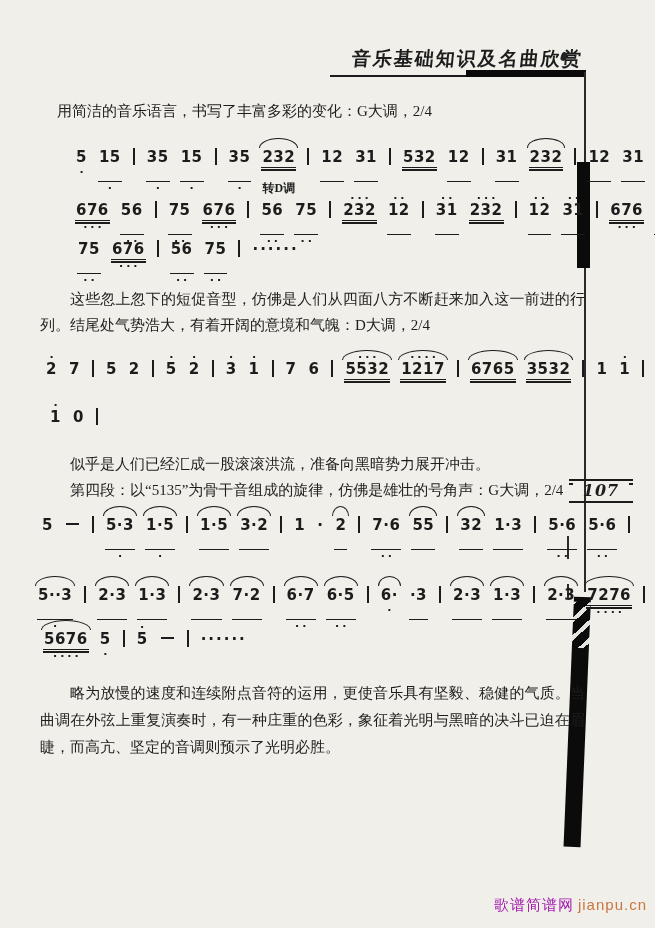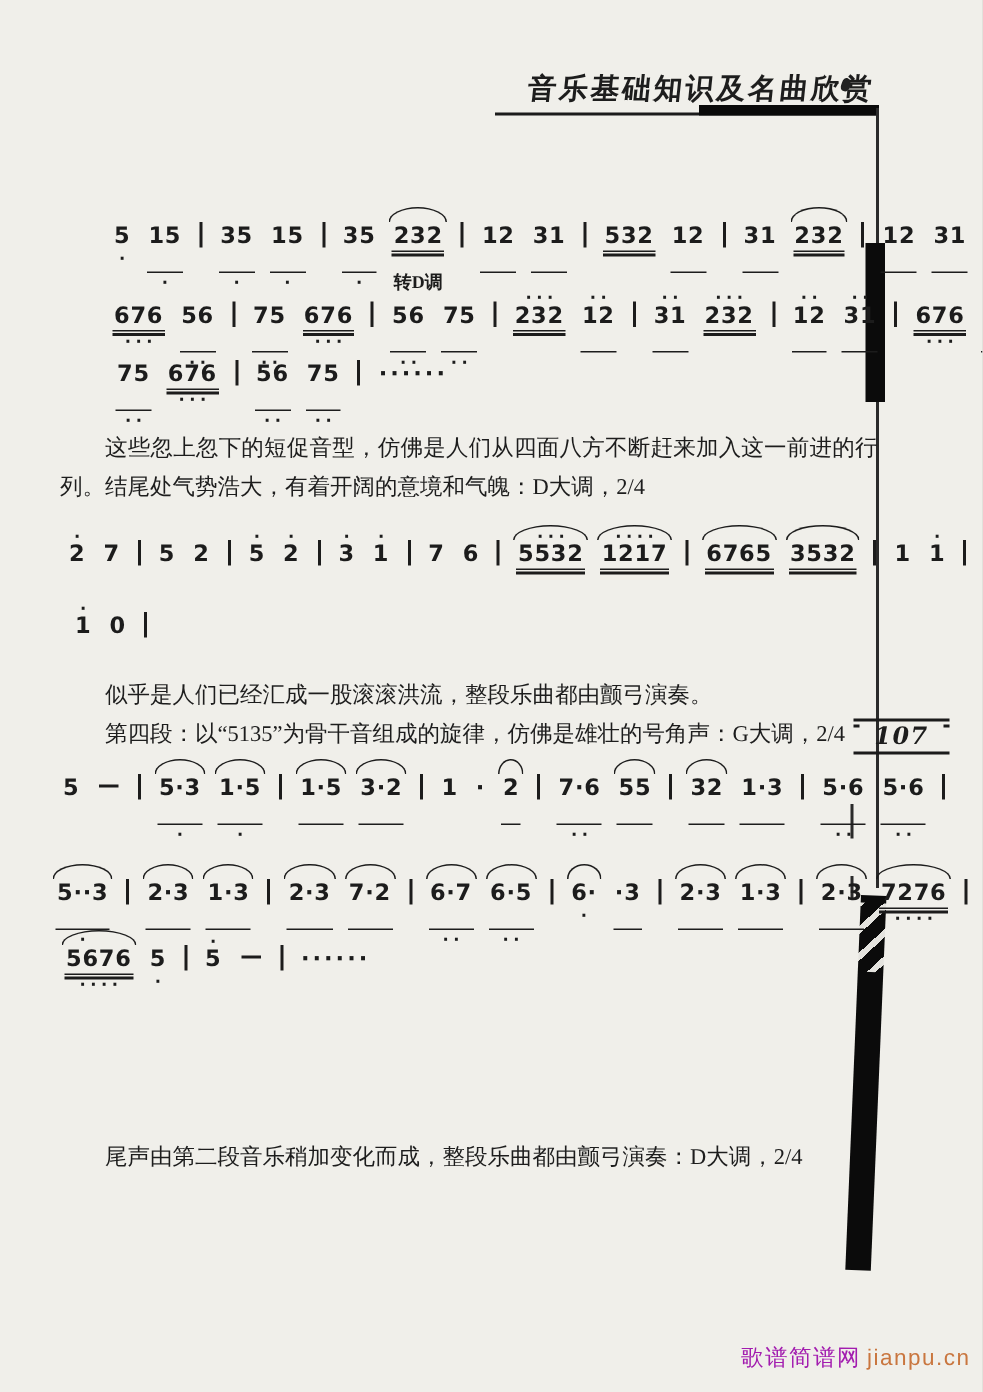--- a/index.html
+++ b/index.html
@@ -96,36 +96,37 @@
   <div class="pagenum">
     <div class="pn-line"></div>
     <div class="pn-mid">
       <span class="pn-seg"></span>
       <span class="pn-num">107</span>
       <span class="pn-seg"></span>
     </div>
     <div class="pn-line"></div>
   </div>
 
+  <p class="para p1">用简洁的音乐语言，书写了丰富多彩的变化：G大调，2/4</p>
 
   <div class="music m1"><span class="tok"><span class="num">5</span><span class="dots db">·</span></span><span class="tok"><span class="num u1">15</span><span class="dots db">·</span></span><span class="bar"></span><span class="tok"><span class="num u1">35</span><span class="dots db">·</span></span><span class="tok"><span class="num u1">15</span><span class="dots db">·</span></span><span class="bar"></span><span class="tok"><span class="num u1">35</span><span class="dots db">·</span></span><span class="tok"><span class="num u2">232</span><span class="slur"></span><span class="tok-label">转D调</span></span><span class="bar"></span><span class="tok"><span class="num u1">12</span></span><span class="tok"><span class="num u1">31</span></span><span class="bar"></span><span class="tok"><span class="num u2">532</span></span><span class="tok"><span class="num u1">12</span></span><span class="bar"></span><span class="tok"><span class="num u1">31</span></span><span class="tok"><span class="num u2">232</span><span class="slur"></span></span><span class="bar"></span><span class="tok"><span class="num u1">12</span></span><span class="tok"><span class="num u1">31</span></span></div>
   <div class="music m2"><span class="tok"><span class="num u2">676</span><span class="dots db">···</span></span><span class="tok"><span class="num u1">56</span><span class="dots db">··</span></span><span class="bar"></span><span class="tok"><span class="num u1">75</span><span class="dots db">··</span></span><span class="tok"><span class="num u2">676</span><span class="dots db">···</span></span><span class="bar"></span><span class="tok"><span class="num u1">56</span><span class="dots db">··</span></span><span class="tok"><span class="num u1">75</span><span class="dots db">··</span></span><span class="bar"></span><span class="tok"><span class="num u2">232</span><span class="dots da">···</span></span><span class="tok"><span class="num u1">12</span><span class="dots da">··</span></span><span class="bar"></span><span class="tok"><span class="num u1">31</span><span class="dots da">··</span></span><span class="tok"><span class="num u2">232</span><span class="dots da">···</span></span><span class="bar"></span><span class="tok"><span class="num u1">12</span><span class="dots da">··</span></span><span class="tok"><span class="num u1">31</span><span class="dots da">··</span></span><span class="bar"></span><span class="tok"><span class="num u2">676</span><span class="dots db">···</span></span><span class="tok"><span class="num u1">56</span><span class="dots db">··</span></span></div>
   <div class="music m3"><span class="tok"><span class="num u1">75</span><span class="dots db">··</span></span><span class="tok"><span class="num u2">676</span><span class="dots db">···</span></span><span class="bar"></span><span class="tok"><span class="num u1">56</span><span class="dots db">··</span></span><span class="tok"><span class="num u1">75</span><span class="dots db">··</span></span><span class="bar"></span><span class="tok ell"><span class="num">······</span></span></div>
 
   <p class="para p2">这些忽上忽下的短促音型，仿佛是人们从四面八方不断赶来加入这一前进的行列。结尾处气势浩大，有着开阔的意境和气魄：D大调，2/4</p>
 
   <div class="music m4"><span class="tok"><span class="num">2</span><span class="dots da">·</span></span><span class="tok"><span class="num">7</span></span><span class="bar"></span><span class="tok"><span class="num">5</span></span><span class="tok"><span class="num">2</span></span><span class="bar"></span><span class="tok"><span class="num">5</span><span class="dots da">·</span></span><span class="tok"><span class="num">2</span><span class="dots da">·</span></span><span class="bar"></span><span class="tok"><span class="num">3</span><span class="dots da">·</span></span><span class="tok"><span class="num">1</span><span class="dots da">·</span></span><span class="bar"></span><span class="tok"><span class="num">7</span></span><span class="tok"><span class="num">6</span></span><span class="bar"></span><span class="tok"><span class="num u2">5532</span><span class="slur"></span><span class="dots da">···</span></span><span class="tok"><span class="num u2">1217</span><span class="slur"></span><span class="dots da">····</span></span><span class="bar"></span><span class="tok"><span class="num u2">6765</span><span class="slur"></span></span><span class="tok"><span class="num u2">3532</span><span class="slur"></span></span><span class="bar"></span><span class="tok"><span class="num">1</span></span><span class="tok"><span class="num">1</span><span class="dots da">·</span></span><span class="bar"></span></div>
   <div class="music m5"><span class="tok"><span class="num">1</span><span class="dots da">·</span></span><span class="tok"><span class="num">0</span></span><span class="bar"></span></div>
 
-  <p class="para p3a">似乎是人们已经汇成一股滚滚洪流，整段乐曲都由颤弓演奏。</p>
+  <p class="para p3a">似乎是人们已经汇成一股滚滚洪流，准备向黑暗势力展开冲击。</p>
   <p class="para p3b">第四段：以“5135”为骨干音组成的旋律，仿佛是雄壮的号角声：G大调，2/4</p>
 
   <div class="music m6"><span class="tok"><span class="num">5</span></span><span class="dash"></span><span class="bar"></span><span class="tok"><span class="num u1">5·3</span><span class="slur"></span><span class="dots db">·</span></span><span class="tok"><span class="num u1">1·5</span><span class="slur"></span><span class="dots db">·</span></span><span class="bar"></span><span class="tok"><span class="num u1">1·5</span><span class="slur"></span></span><span class="tok"><span class="num u1">3·2</span><span class="slur"></span></span><span class="bar"></span><span class="tok"><span class="num">1</span></span><span class="tok"><span class="num">·</span></span><span class="tok"><span class="num u1">2</span><span class="slur"></span></span><span class="bar"></span><span class="tok"><span class="num u1">7·6</span><span class="dots db">··</span></span><span class="tok"><span class="num u1">55</span><span class="slur"></span></span><span class="bar"></span><span class="tok"><span class="num u1">32</span><span class="slur"></span></span><span class="tok"><span class="num u1">1·3</span></span><span class="bar"></span><span class="tok"><span class="num u1">5·6</span><span class="dots db">··</span></span><span class="tok"><span class="num u1">5·6</span><span class="dots db">··</span></span><span class="bar"></span></div>
   <div class="music m7"><span class="tok"><span class="num u1">5··3</span><span class="slur"></span><span class="dots db">·</span></span><span class="bar"></span><span class="tok"><span class="num u1">2·3</span><span class="slur"></span></span><span class="tok"><span class="num u1">1·3</span><span class="slur"></span></span><span class="bar"></span><span class="tok"><span class="num u1">2·3</span><span class="slur"></span></span><span class="tok"><span class="num u1">7·2</span><span class="slur"></span></span><span class="bar"></span><span class="tok"><span class="num u1">6·7</span><span class="slur"></span><span class="dots db">··</span></span><span class="tok"><span class="num u1">6·5</span><span class="slur"></span><span class="dots db">··</span></span><span class="bar"></span><span class="tok"><span class="num">6·</span><span class="slur"></span><span class="dots db">·</span></span><span class="tok"><span class="num u1">·3</span></span><span class="bar"></span><span class="tok"><span class="num u1">2·3</span><span class="slur"></span></span><span class="tok"><span class="num u1">1·3</span><span class="slur"></span></span><span class="bar"></span><span class="tok"><span class="num u1">2·3</span><span class="slur"></span></span><span class="tok"><span class="num u2">7276</span><span class="slur"></span><span class="dots db">····</span></span><span class="bar"></span></div>
   <div class="music m8"><span class="tok"><span class="num u2">5676</span><span class="slur"></span><span class="dots db">····</span></span><span class="tok"><span class="num">5</span><span class="dots db">·</span></span><span class="bar"></span><span class="tok"><span class="num">5</span><span class="dots da">·</span></span><span class="dash"></span><span class="bar"></span><span class="tok ell"><span class="num">······</span></span></div>
 
-  <p class="para p5">尾声由第二段音乐稍加变化而成，整段乐曲都由颤弓演奏：D大调，2/4</p>
+  <p class="para p4">略为放慢的速度和连续附点音符的运用，更使音乐具有坚毅、稳健的气质。当曲调在外弦上重复演奏时，有一种庄重的色彩，象征着光明与黑暗的决斗已迫在眉睫，而高亢、坚定的音调则预示了光明必胜。</p>
 
   <div class="watermark">
     <span class="wm-name">歌谱简谱网</span><span class="wm-url">jianpu.cn</span>
   </div>
 
 </div>
 
 </body></html>

